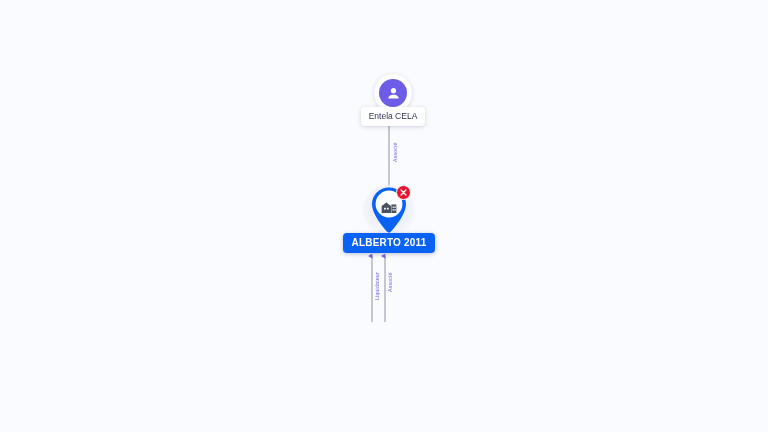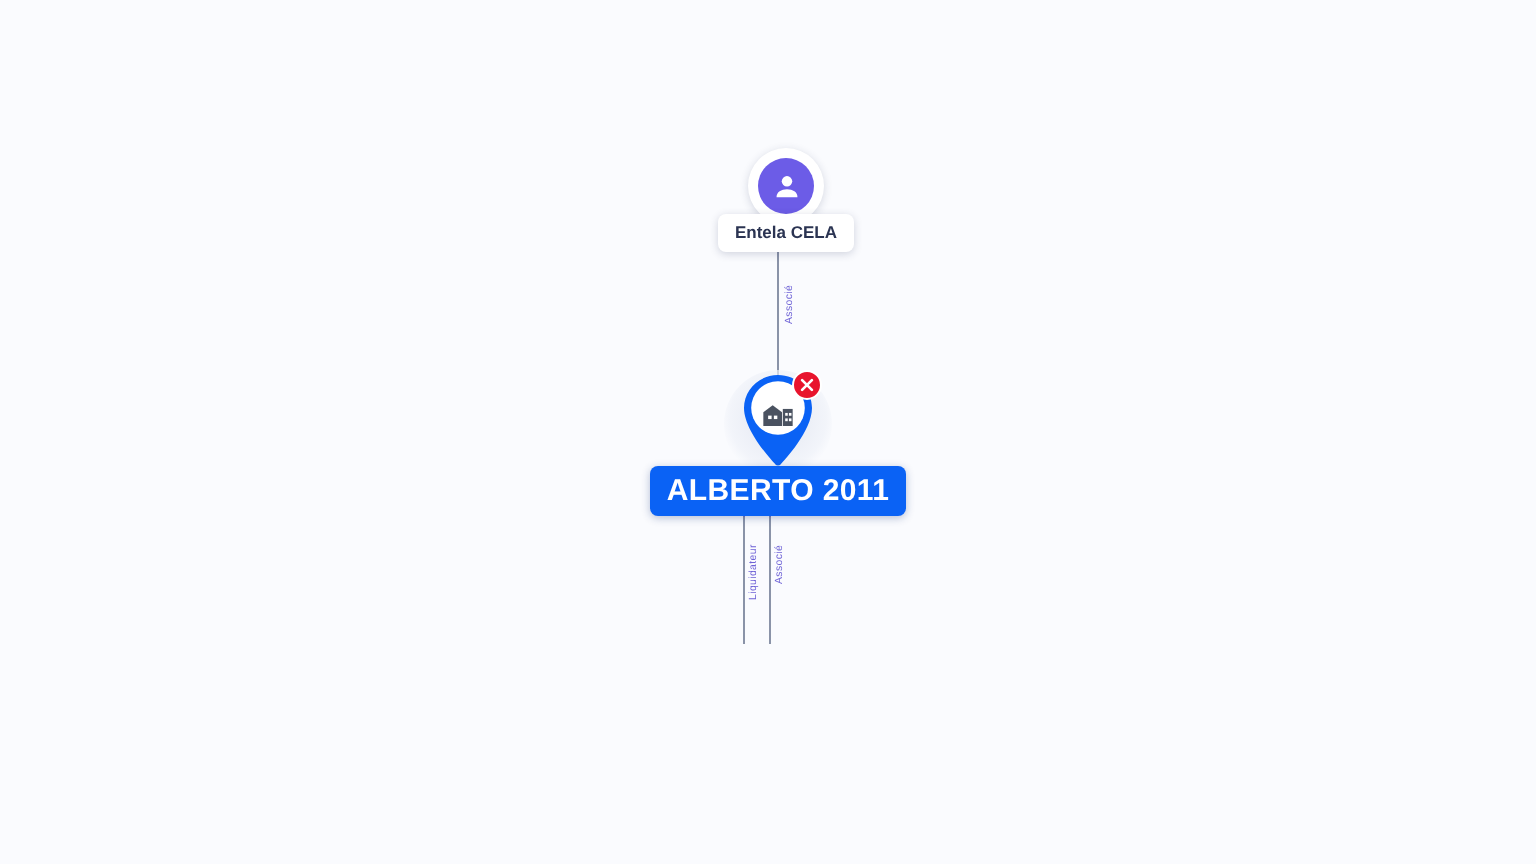--- a/index.html
+++ b/index.html
@@ -78,21 +78,20 @@
     background: #ffffff;
     color: #2b3452;
     font-size: 8.5px;
     line-height: 1;
     padding: 5px 8px 5px 8px;
     border-radius: 4px;
     box-shadow: 0 1px 4px rgba(40,50,90,.20);
     white-space: nowrap;
     position: relative;
     z-index: 3;
-    font-weight: bold;
   }
 
   
   .company-node {
     position: absolute;
     width: 110px;
     display: flex;
     flex-direction: column;
     align-items: center;
   }
@@ -140,21 +139,21 @@
     align-items: center;
     justify-content: center;
     z-index: 5;
   }
   .pin-badge svg { display:block; }
 
   .company-chip {
     margin-top: -6px;
     background: #0a62f5;
     color: #ffffff;
-    font-size: 15px;
+    font-size: 10px;
     font-weight: bold;
     line-height: 1;
     letter-spacing: .2px;
     padding: 5px 8px;
     border-radius: 4px;
     box-shadow: 0 1px 4px rgba(20,50,120,.30);
     white-space: nowrap;
     position: relative;
     z-index: 4;
   }

